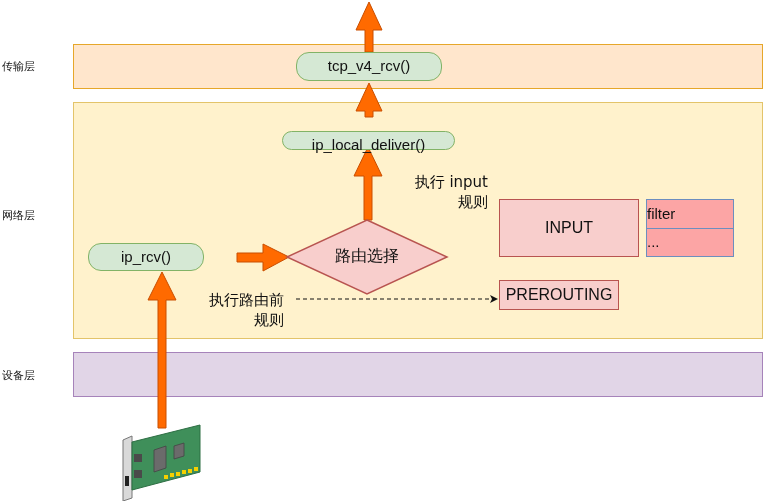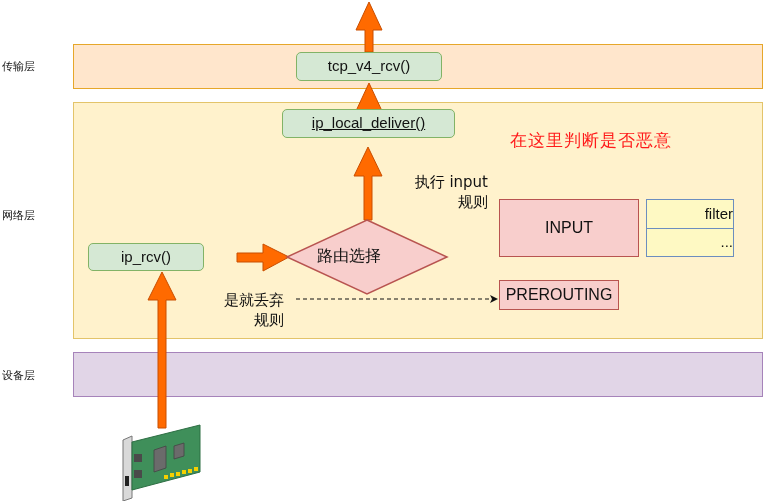--- a/index.html
+++ b/index.html
@@ -5,26 +5,26 @@
   html, body { margin:0; padding:0; background:#ffffff; }
   body { width:765px; height:501px; position:relative; overflow:hidden;
          font-family: "DejaVu Sans", "Liberation Sans", sans-serif; }
   .abs { position:absolute; }
   .layer-label { position:absolute; left:2px; font-size:11px; color:#111; line-height:20px; }
   .layer { position:absolute; left:73px; width:690px; box-sizing:border-box; }
   .layer-transport { top:44px; height:45px; background:#ffe6cc; border:1.5px solid #e6a72a; }
   .layer-network  { top:102px; height:237px; background:#fff2cc; border:1.5px solid #e3c46a; }
   .layer-device   { top:352px; height:45px; background:#e1d5e7; border:1.5px solid #a683ba; }
   .func { position:absolute; box-sizing:border-box; background:#d5e8d4; border:1.5px solid #82b366;
-          border-radius:5px; font-size:15px; color:#111; text-align:center;
+          border-radius:13px; font-size:15px; color:#111; text-align:center;
           font-family:"Liberation Sans", sans-serif; }
   .chain { position:absolute; box-sizing:border-box; background:#f8cecc; border:1.5px solid #b85450;
            font-size:16px; color:#111; text-align:center; font-family:"Liberation Sans", sans-serif; }
-  .table-cell { position:absolute; box-sizing:border-box; background:#fef9c3; border:1.5px solid #6c8ebf;
-           font-size:15px; color:#111; text-align:right; font-family:"Liberation Sans", sans-serif; }
+  .table-cell { position:absolute; box-sizing:border-box; background:#fca5a5; border:1.5px solid #6c8ebf;
+           font-size:15px; color:#111; text-align:left; font-family:"Liberation Sans", sans-serif; }
   .note { position:absolute; font-size:15px; color:#111; text-align:right; line-height:20px; }
   .warn { position:absolute; left:510px; top:127px; width:230px; font-size:17px; color:#ff1a1a; line-height:26px; letter-spacing:1px; }
   svg.overlay { position:absolute; left:0; top:0; }
 </style>
 </head>
 <body>
 
 <div class="layer-label" style="top:57px;">传输层</div>
 <div class="layer-label" style="top:206px;">网络层</div>
 <div class="layer-label" style="top:366px;">设备层</div>
@@ -56,37 +56,36 @@
   </g>
 
   <g>
     <line x1="296" y1="299" x2="490" y2="299" stroke="#111" stroke-width="1.2" stroke-dasharray="4,3"></line>
     <polygon points="490,295 498,299 490,303 492,299" fill="#111"></polygon>
   </g>
 
   <polygon points="367,220 447,257 367,294 287,257" fill="#f8cecc" stroke="#b85450" stroke-width="1.5"></polygon>
 </svg>
 
-<div class="abs" style="left:317px; top:246px; width:100px; text-align:left; font-size:16px; color:#111;">路由选择</div>
+<div class="abs" style="left:317px; top:246px; width:100px; text-align:center; font-size:16px; color:#111;">路由选择</div>
 
 <div class="func" style="left:296px; top:52px; width:146px; height:29px; line-height:26px;">tcp_v4_rcv()</div>
-<div class="func" style="left:282px; top:109px; width:173px; height:29px; line-height:26px;text-decoration:underline;">ip_local_deliver()</div>
+<div class="func" style="left:282px; top:131px; width:173px; height:19px; line-height:26px;">ip_local_deliver()</div>
 <div class="func" style="left:88px; top:243px; width:116px; height:28px; line-height:25px;">ip_rcv()</div>
 
 <div class="note" style="left:388px; top:172px; width:100px;">
   <div>执行 input</div>
   <div>规则</div>
 </div>
 <div class="note" style="left:174px; top:290px; width:110px;">
-  <div>是就丢弃</div>
+  <div>执行路由前</div>
   <div>规则</div>
 </div>
 
 <div class="warn">
-  <div>在这里判断是否恶意</div>
 </div>
 
 <div class="chain" style="left:499px; top:199px; width:140px; height:58px; line-height:55px;">INPUT</div>
 <div class="table-cell" style="left:646px; top:199px; width:88px; height:30px; line-height:27px;">filter</div>
 <div class="table-cell" style="left:646px; top:228px; width:88px; height:29px; line-height:26px;">...</div>
 
 <div class="chain" style="left:499px; top:280px; width:120px; height:30px; line-height:27px;">PREROUTING</div>
 
 <svg class="abs" style="left:118px; top:420px;" width="90" height="81" viewBox="0 0 90 81">
 

